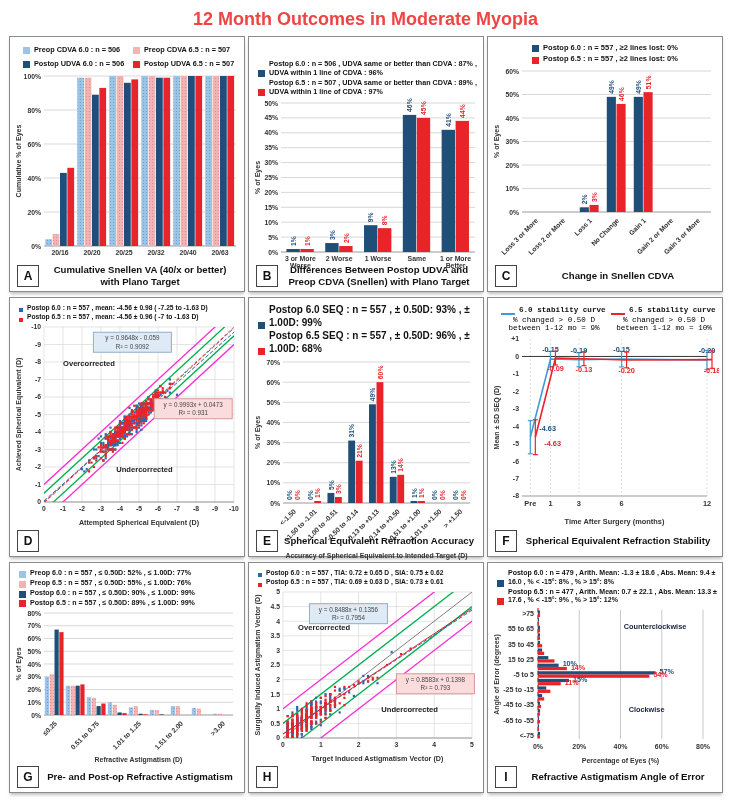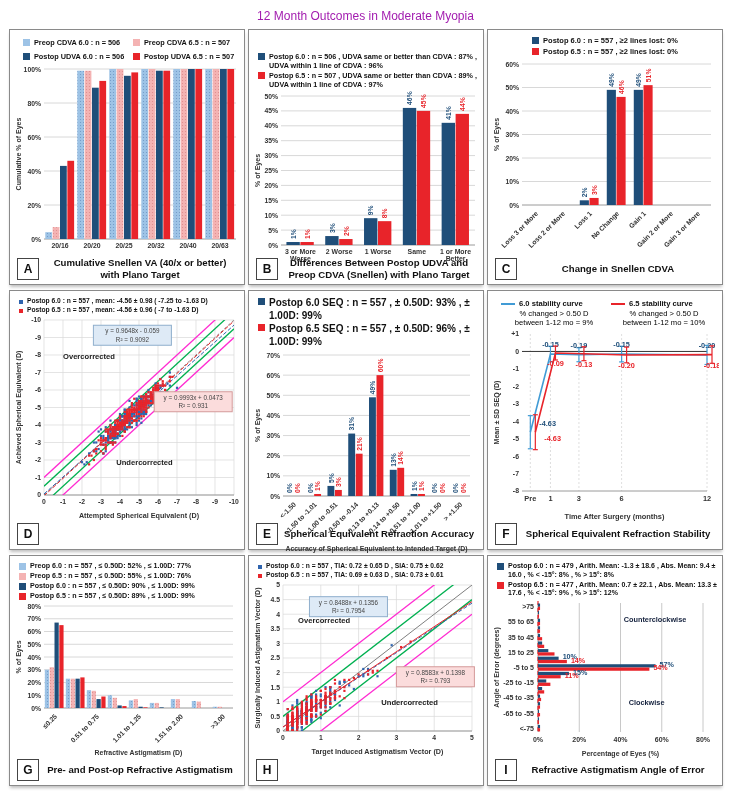--- a/index.html
+++ b/index.html
@@ -1,25 +1,25 @@
 <!DOCTYPE html>
 <html><head>
 <meta charset="utf-8">
 <style>
   html,body{margin:0;padding:0;background:#fff;}
   body{width:731px;height:800px;font-family:"Liberation Sans",sans-serif;overflow:hidden;}
-  .page-title{text-align:center;font-size:12px;font-weight:normal;color:#a21caf;padding:9px 0 6px 0;}
+  .page-title{text-align:center;font-size:18px;font-weight:bold;color:#ef4444;padding:9px 0 6px 0;}
   #grid{display:grid;grid-template-columns:236px 236px 236px;grid-template-rows:256px 260px 231px;
         column-gap:3px;row-gap:5px;padding:0 0 0 9px;}
   .panel{border:1px solid #8a8a8a;background:#fff;display:flex;flex-direction:column;
          box-shadow:0 3px 3px -1px rgba(0,0,0,.25);box-sizing:border-box;padding:3px 3px 2px 3px;}
   .legend{padding:2px 2px 0 6px;}
   .legend.center{display:flex;flex-direction:column;align-items:center;padding-left:2px;}
   .legend.grid2{display:grid;grid-template-columns:1fr 1fr;column-gap:4px;row-gap:3px;padding:4px 2px 2px 10px;}
-  .li{display:flex;align-items:flex-start;gap:4px;font-weight:bold;color:#111;line-height:1.25;margin:1px 0;}
+  .li{display:flex;align-items:flex-end;gap:4px;font-weight:bold;color:#111;line-height:1.25;margin:1px 0;}
   .li .mk{flex:0 0 auto;margin-top:1px;}
   .mk.square{width:7px;height:7px;}
   .mk.dot{width:4px;height:4px;margin-top:3px;}
   .mk.line{width:14px;height:2.2px;margin-top:4px;}
   .chartbox{flex:1 1 auto;min-height:0;position:relative;}
   .caption{display:flex;align-items:center;gap:4px;padding:1px 4px 2px 4px;}
   .letter{flex:0 0 auto;width:20px;height:20px;border:1.5px solid #444;display:flex;align-items:center;
           justify-content:center;font-weight:bold;font-size:12px;color:#111;background:#fff;}
   .captext{flex:1 1 auto;text-align:center;font-weight:bold;font-size:9.6px;color:#111;line-height:1.2;}
   svg text{font-family:"Liberation Sans",sans-serif;}
@@ -935,21 +935,21 @@
       </div>
     </div>
     <div class="panel">
       <div class="legend " style="font-size: 10px;">
         <div class="li">
           <span class="mk square" style="background: rgb(31, 78, 121);"></span>
           <span>Postop 6.0 SEQ : n =  557 ,  ± 0.50D: 93% ,  ± 1.00D: 99%</span>
         </div>
         <div class="li">
           <span class="mk square" style="background: rgb(232, 36, 42);"></span>
-          <span>Postop 6.5 SEQ : n =  557 ,  ± 0.50D: 96% ,  ± 1.00D: 99%</span>
+          <span>Postop 6.5 SEQ : n =  557 ,  ± 0.50D: 96% ,  ± 1.00D: 68%</span>
         </div>
       </div>
       <div class="chartbox"><svg width="228" height="205" viewBox="0 0 228 205">
           <defs>
             <pattern id="e-lb" width="3" height="3" patternUnits="userSpaceOnUse">
               <rect width="3" height="3" fill="#9DC3E6"></rect>
               <circle cx="1.5" cy="1.5" r="0.55" fill="#6E96C4"></circle>
             </pattern>
             <pattern id="e-pk" width="3" height="3" patternUnits="userSpaceOnUse">
               <rect width="3" height="3" fill="#F4B3B3"></rect>
@@ -1012,21 +1012,21 @@
           <text x="210.61111111111111" y="156" font-size="6.8" fill="#333333" text-anchor="end" font-weight="bold" transform="rotate(-45 210.61111111111111 156)">&gt; +1.50</text>
           <text x="8" y="76.5" font-size="7" fill="#333333" text-anchor="middle" font-weight="bold" transform="rotate(-90 8 76.5)">% of Eyes</text>
           <text x="124.5" y="202" font-size="6.9" fill="#333333" text-anchor="middle" font-weight="bold">Accuracy of Spherical Equivalent to Intended Target (D)</text>
         </svg></div>
       <div class="caption">
         <div class="letter">E</div>
         <div class="captext">Spherical Equivalent Refraction Accuracy</div>
       </div>
     </div>
     <div class="panel">
-      <div class="legend grid2" style="font-size: 7.6px;">
+      <div class="legend grid2" style="font-size: 7.6px; font-family: Liberation Mono, monospace;">
         <div style="text-align: center;">
           <div class="li">
             <span class="mk line" style="background: rgb(65, 155, 213);"></span>
             <span>6.0 stability curve</span>
           </div>
           <div class="sub">
             <div>% changed &gt; 0.50 D</div>
             <div>between 1-12 mo = 9%</div>
           </div>
         </div>

